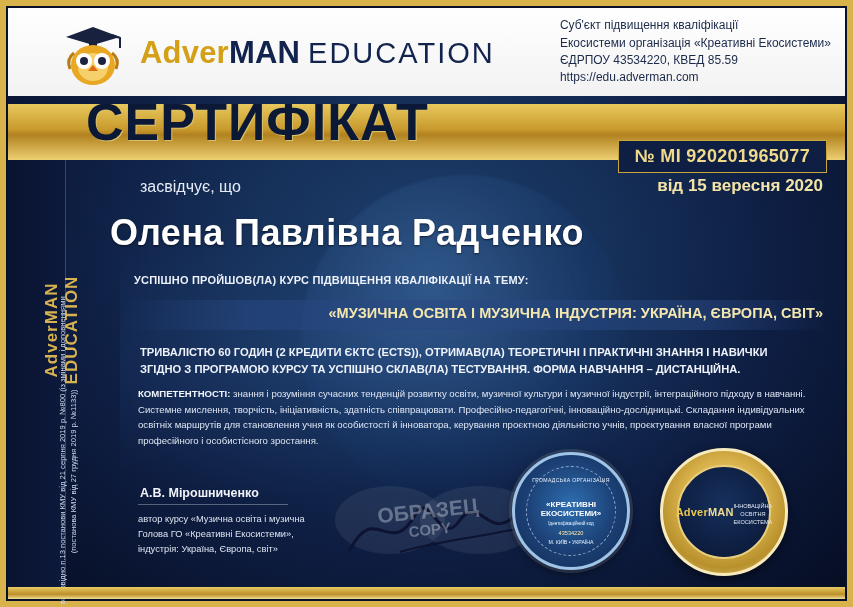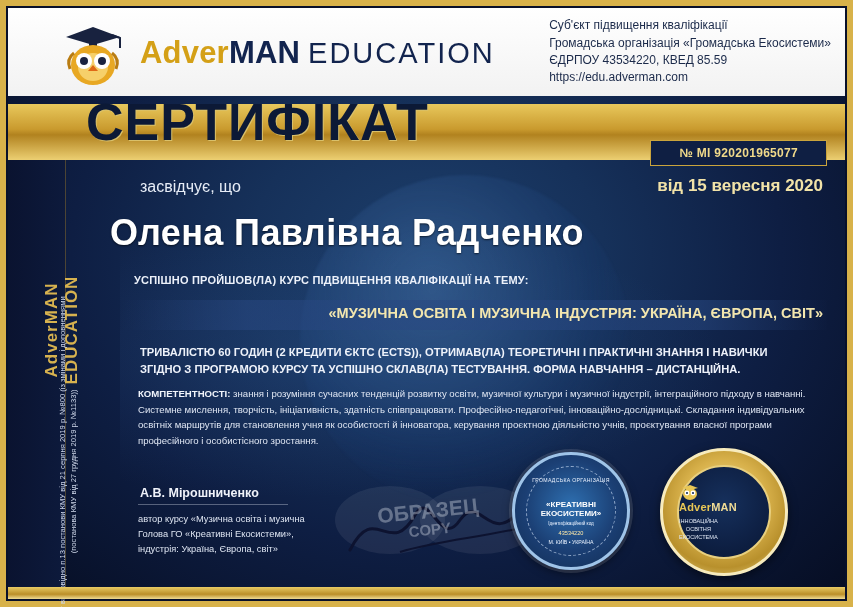--- a/index.html
+++ b/index.html
@@ -74,21 +74,21 @@
   .title-text {
     position: absolute; left: 86px; top: 96px;
     font-size: 52px; font-weight: bold; color: #0c1936;
     letter-spacing: 1px; line-height: 1;
     text-shadow: 1px 1px 0 #d9c06a;
   }
   .cert-number {
     position: absolute; right: 26px; top: 140px;
     background: #0f1f43; color: #f0d98a;
     border: 1px solid #caa43c;
-    padding: 5px 28px; font-size: 12px; font-weight: bold; letter-spacing: .3px;
+    padding: 5px 16px; font-size: 18px; font-weight: bold; letter-spacing: .3px;
   }
 
   
   .left-strip {
     position: absolute; left: 8px; top: 160px; width: 58px; bottom: 8px;
     background: linear-gradient(90deg,#0a1330 0%, #0d1a3c 100%);
     border-right: 1px solid rgba(200,160,60,.35);
   }
   .vert-brand {
     position: absolute; left: -46px; top: 150px; width: 200px;
@@ -176,21 +176,21 @@
     left: 660px; top: 448px; width: 128px; height: 128px;
     background: radial-gradient(circle at 50% 42%, #f6e6a8 0%, #d8b14b 45%, #b8902c 70%, #f2dd93 100%);
     border: 3px solid #f7ebbd;
     box-shadow: 0 3px 10px rgba(0,0,0,.5);
   }
   .seal-gold-inner {
     position: absolute; left: 14px; top: 14px; right: 14px; bottom: 14px;
     border-radius: 50%;
     background: radial-gradient(circle at 50% 40%, #16305c 0%, #0e2044 60%, #091733 100%);
     border: 2px solid #e8cf7e;
-    display: flex; flex-direction: column; align-items: flex-start; justify-content: center;
+    display: flex; align-items: center; justify-content: center;
     color: #f0dc95; text-align: center;
   }
   .seal-gold-brand { font-size: 11px; font-weight: bold; letter-spacing: .2px; }
   .seal-gold-brand .g { color: #e9c755; }
   .seal-gold-sub { font-size: 5.6px; margin-top: 4px; line-height: 1.45; color: #dfe7f4;}
   .seal-blue-inner {
     position: absolute; left: 11px; top: 11px; right: 11px; bottom: 11px;
     border-radius: 50%;
     border: 1px dashed rgba(220,235,255,.6);
     display: flex; flex-direction: column; align-items: center; justify-content: center;
@@ -235,21 +235,21 @@
           <path d="M18 38 q-8 6 -4 16" stroke="#b97c12" stroke-width="3" fill="none"></path>
           <path d="M56 38 q8 6 4 16" stroke="#b97c12" stroke-width="3" fill="none"></path>
         </svg>
       </div>
       <div class="brand">
         <div class="brand-top"><span class="adver">Adver</span><span class="man">MAN</span><span class="edu">EDUCATION</span></div>
       </div>
     </div>
     <div class="header-right">
       <div>Суб'єкт підвищення кваліфікації</div>
-      <div>Громадська організація «Громадська Екосистеми»</div>
+      <div>Екосистеми організація «Креативні Екосистеми»</div>
       <div>ЄДРПОУ 43534220, КВЕД 85.59</div>
       <div>https://edu.adverman.com</div>
     </div>
   </div>
 
   <div class="title-band"></div>
   <div class="title-text">СЕРТИФІКАТ</div>
   <div class="cert-number">№ МІ 920201965077</div>
 
   <div class="left-strip">

